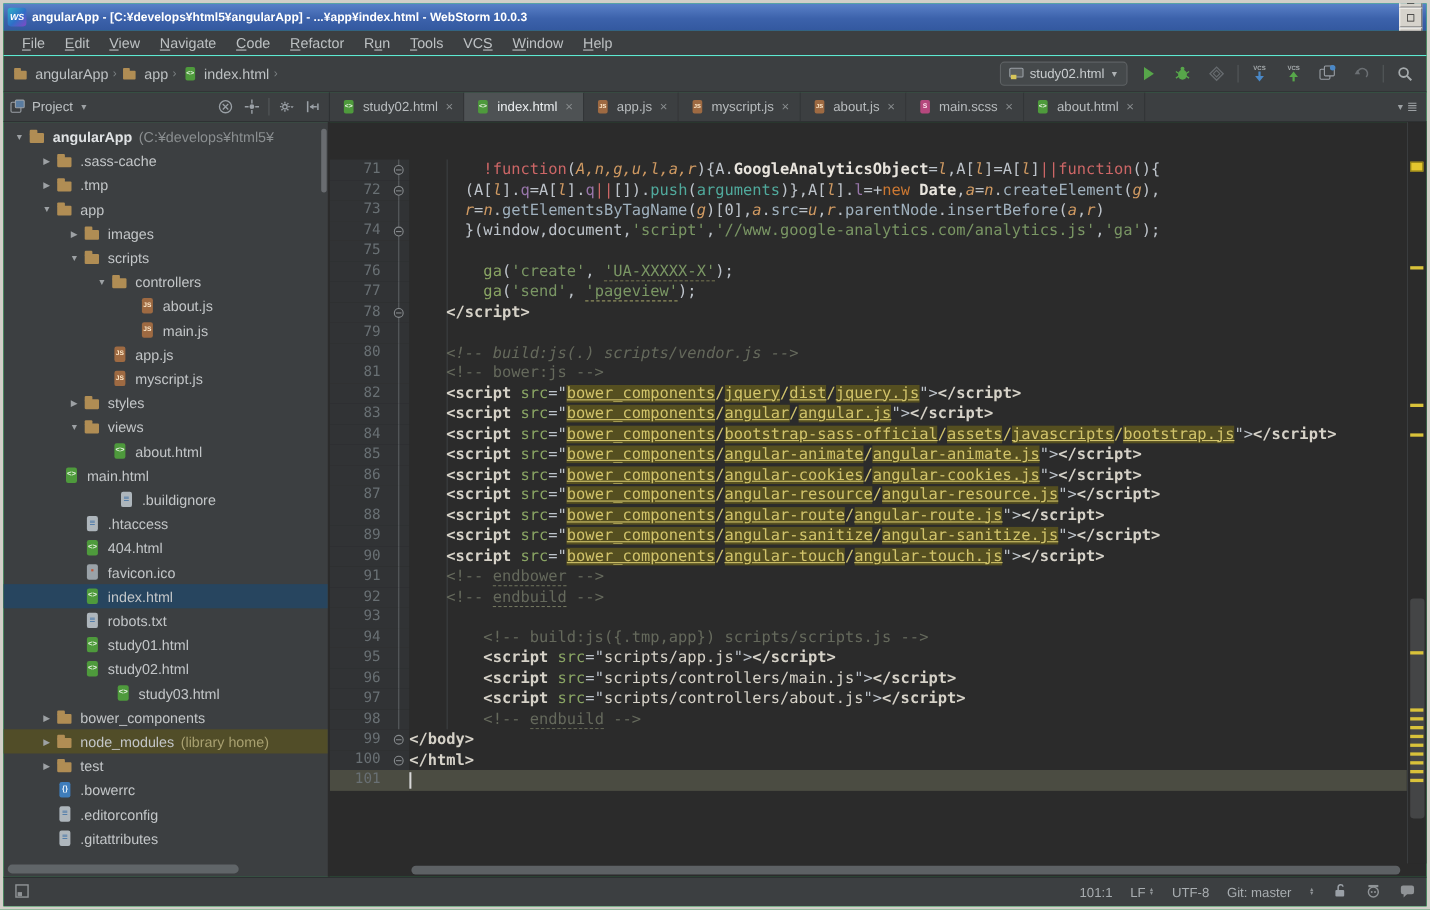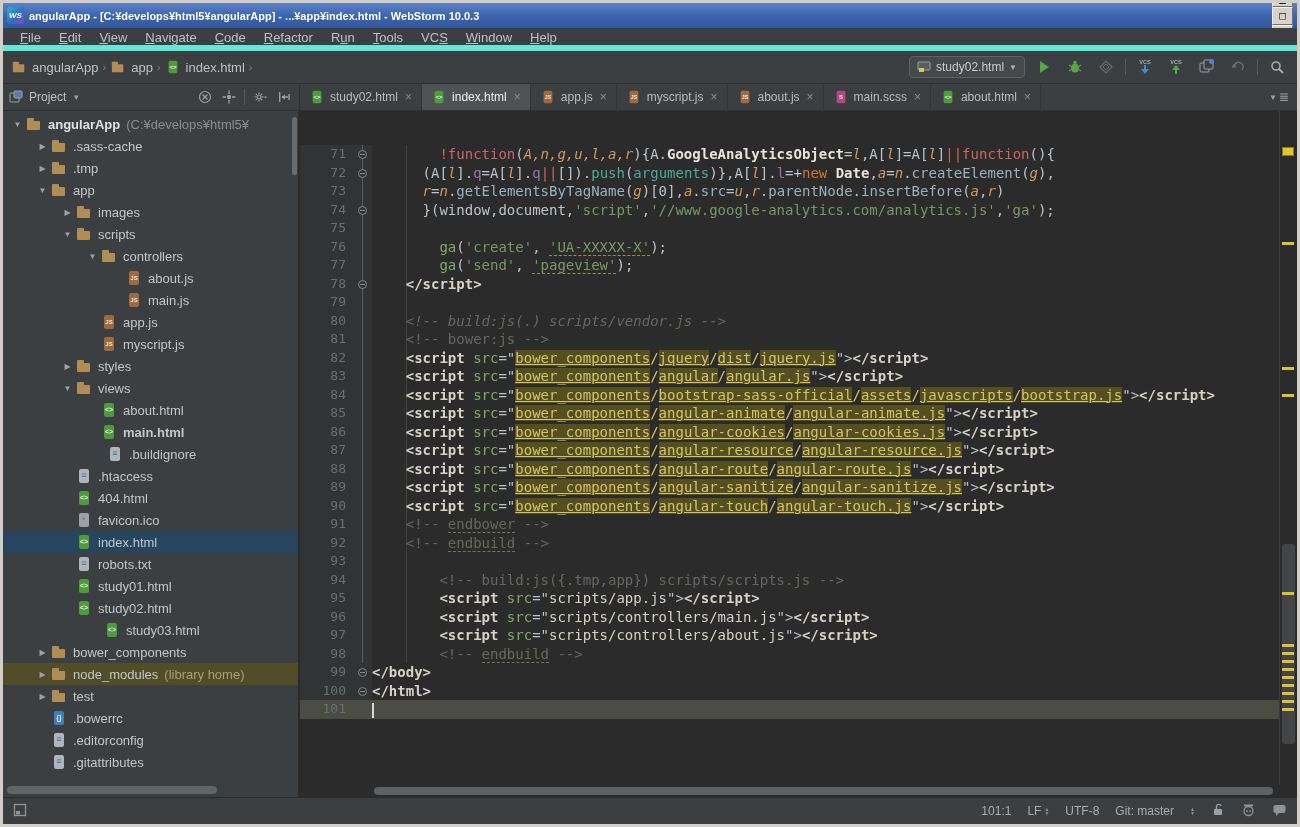--- a/index.html
+++ b/index.html
@@ -7,21 +7,21 @@
   body { font-family:"Liberation Sans", sans-serif; }
   .window { position:relative; width:1300px; height:827px; border:3px solid #d2cfc8; background:#22c55e; overflow:hidden; display:flex; flex-direction:column; }
 
   
   .titlebar { height:25px; background:linear-gradient(180deg,#5b82c9 0%,#3c62ab 55%,#33589f 100%); display:flex; align-items:center; padding:0 4px; flex:none; }
   .ws-logo { width:17px; height:17px; border-radius:3px; background:linear-gradient(135deg,#2fb3c7,#2f6fc7 55%,#8247c5); color:#fff; font-size:8px; font-weight:bold; font-style:italic; display:flex; align-items:center; justify-content:center; margin-right:5px; flex:none; }
   .title-text { color:#fff; font-size:11px; font-weight:bold; white-space:nowrap; overflow:hidden; flex:1; }
   .winbtn { width:21px; height:18px; background:#d6d3cc; border:1px solid; border-color:#f4f2ee #6f6f6f #6f6f6f #f4f2ee; color:#222; font-size:11px; font-weight:bold; display:flex; align-items:center; justify-content:center; margin-left:2px; flex:none; font-family:"DejaVu Sans Mono", monospace; }
 
   
-  .menubar { height:23px; background:#3c3f41; border-bottom:6px solid #5eead4; display:flex; padding-left:8px; flex:none; }
+  .menubar { height:23px; background:#3c3f41; border-bottom:1px solid #5eead4; display:flex; align-items:center; padding-left:8px; flex:none; }
   .menu-item { color:#bdc1c3; font-size:13px; padding:2px 9px; cursor:default; }
   .menu-item u { text-decoration:underline; }
 
   
   .navbar { height:33px; background:#3c3f41; border-bottom:1px solid #2e3133; display:flex; align-items:center; padding:0 8px; flex:none; }
   .breadcrumbs { display:flex; align-items:center; gap:4px; flex:1; min-width:0; }
   .crumb { display:flex; align-items:center; gap:5px; color:#bdc1c3; font-size:13px; }
   .crumb-sep { color:#7c8083; font-size:11px; }
   .nav-right { display:flex; align-items:center; gap:7px; }
   .combo { display:flex; align-items:center; gap:5px; background:#45494b; border:1px solid #5e6264; border-radius:4px; height:22px; padding:0 7px; color:#c7cbcd; font-size:12px; }
@@ -372,21 +372,21 @@
           <div class="trow" style="padding-left: 56px;">
             <span class="arr">▼</span>
             <span class="ic ic-folder"></span>
             <span class="lbl">views</span>
           </div>
           <div class="trow" style="padding-left: 81px;">
             <span class="arr"></span>
             <span class="ic ic-page ic-html"></span>
             <span class="lbl">about.html</span>
           </div>
-          <div class="trow" style="padding-left: 81px; font-weight: bold;">
+          <div class="trow" style="padding-left: 37px;">
             <span class="arr"></span>
             <span class="ic ic-page ic-html"></span>
             <span class="lbl">main.html</span>
           </div>
           <div class="trow" style="padding-left: 87px;">
             <span class="arr"></span>
             <span class="ic ic-page ic-text"></span>
             <span class="lbl">.buildignore</span>
           </div>
           <div class="trow" style="padding-left: 56px;">

